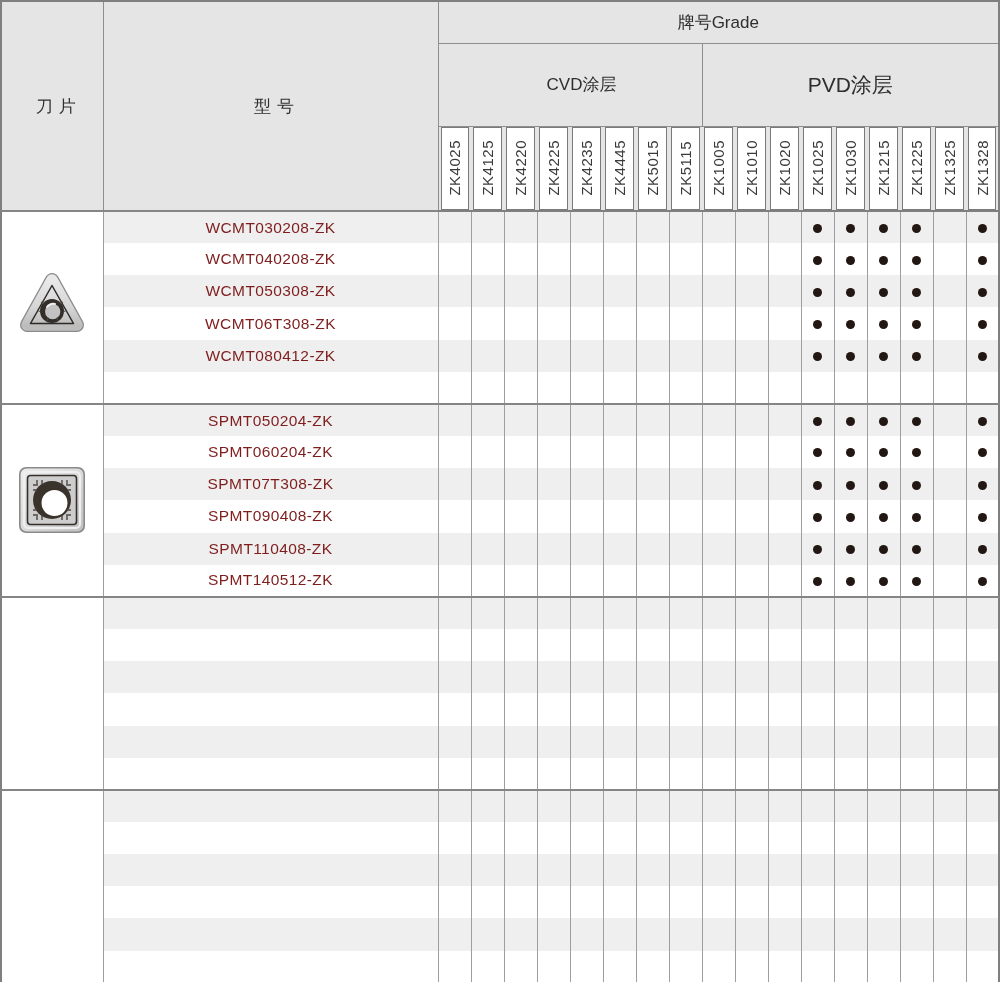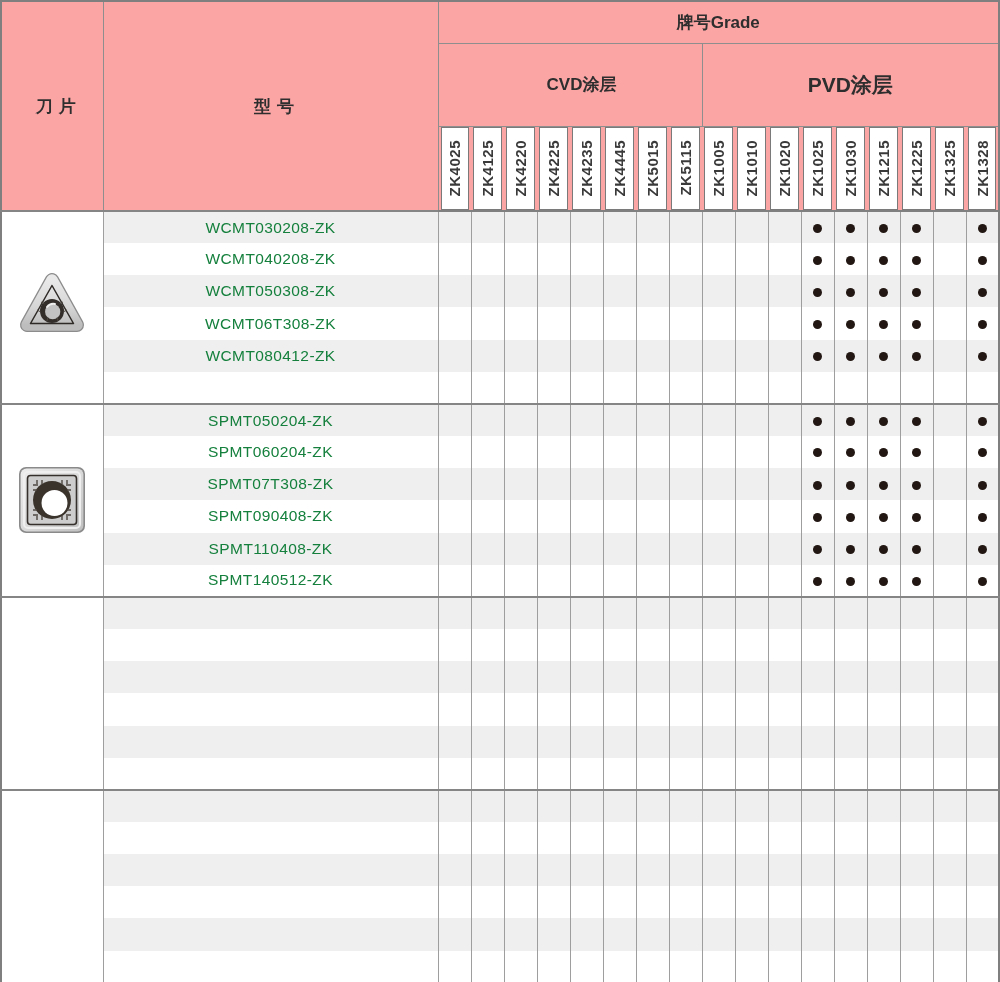--- a/index.html
+++ b/index.html
@@ -7,21 +7,21 @@
   .page { width:1000px; height:982px; box-sizing:border-box; }
 
   table.catalog {
     width:1000px; height:982px;
     border-collapse:collapse; table-layout:fixed;
     border:2px solid #7f7f7f;
   }
 
   
   thead th {
-    background:#fca5a5; font-weight:bold; color:#2e2e2e;
+    background:#e5e5e5; font-weight:normal; color:#2e2e2e;
     padding:0; box-sizing:border-box;margin-left:24px;
   }
   tr.h1 { height:42px; }
   tr.h2 { height:83px; }
   tr.h3 { height:85px; }
   th.blade-h, th.model-h { border-right:1px solid #8e8e8e; font-size:17px; letter-spacing:6px; padding-left:13px; }
   th.grade-top { border-bottom:1px solid #8e8e8e; font-size:17px; }
   th.cvd-h { border-right:1px solid #8e8e8e; border-bottom:1px solid #8e8e8e; font-size:17px;padding-left:23px; }
   th.pvd-h { border-bottom:1px solid #8e8e8e; font-size:21px; }
 
@@ -38,21 +38,21 @@
 
   
   tbody tr { height:32.17px; }
   tbody td { padding:0; box-sizing:border-box; background:#ffffff; }
   tr.stripe td:not(.blade-cell) { background:#efefef; }
   tr.section-start td { border-top:2px solid #858585; }
 
   td.blade-cell { border-right:1px solid #9e9e9e; text-align:center; vertical-align:middle; background:#ffffff; }
   td.model-cell {
     border-right:1px solid #9e9e9e; text-align:center; vertical-align:middle;
-    font-size:15.5px; color:#15803d; letter-spacing:0.4px;
+    font-size:15.5px; color:#7f1d1d; letter-spacing:0.4px;
   }
   td.grade-cell { border-right:1px solid #9e9e9e; text-align:center; vertical-align:middle; }
   td.grade-cell:last-child { border-right:none; }
 
   .dot {
     display:inline-block; width:9px; height:9px; border-radius:50%;
     background:#221712; vertical-align:middle;
   }
 
   .insert-svg { display:block; margin:0 auto; }

